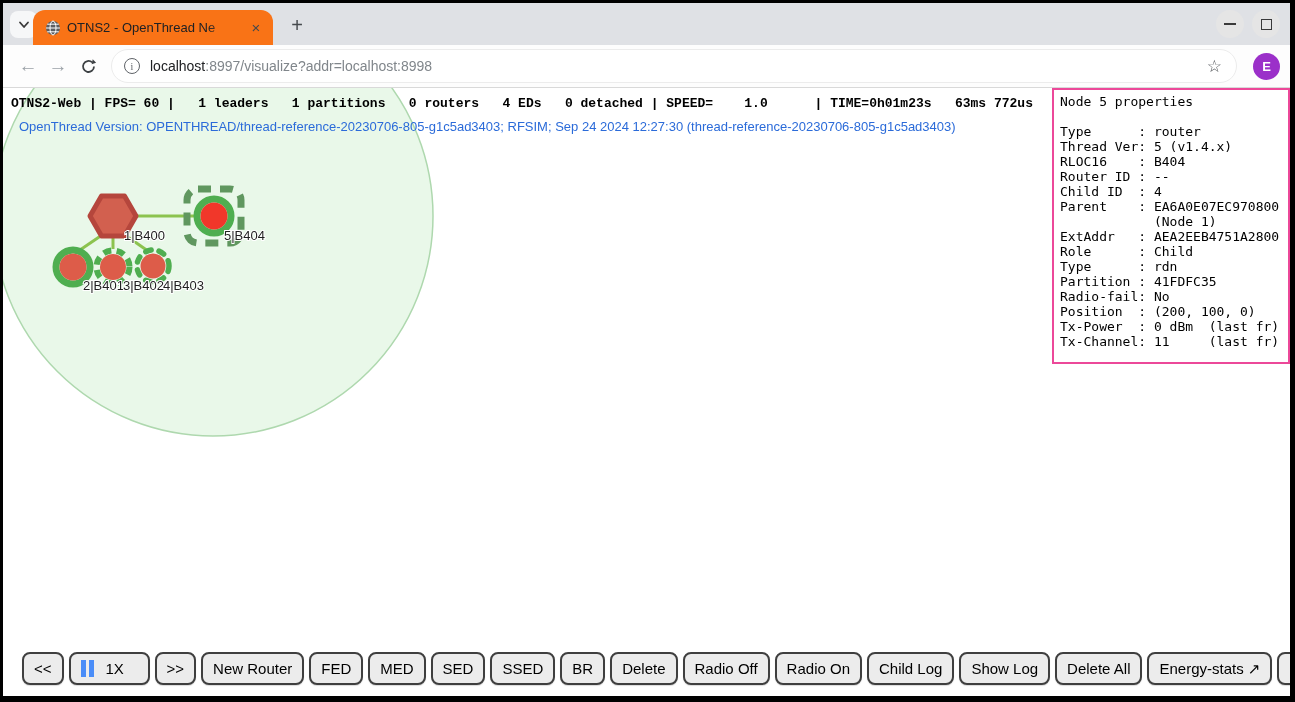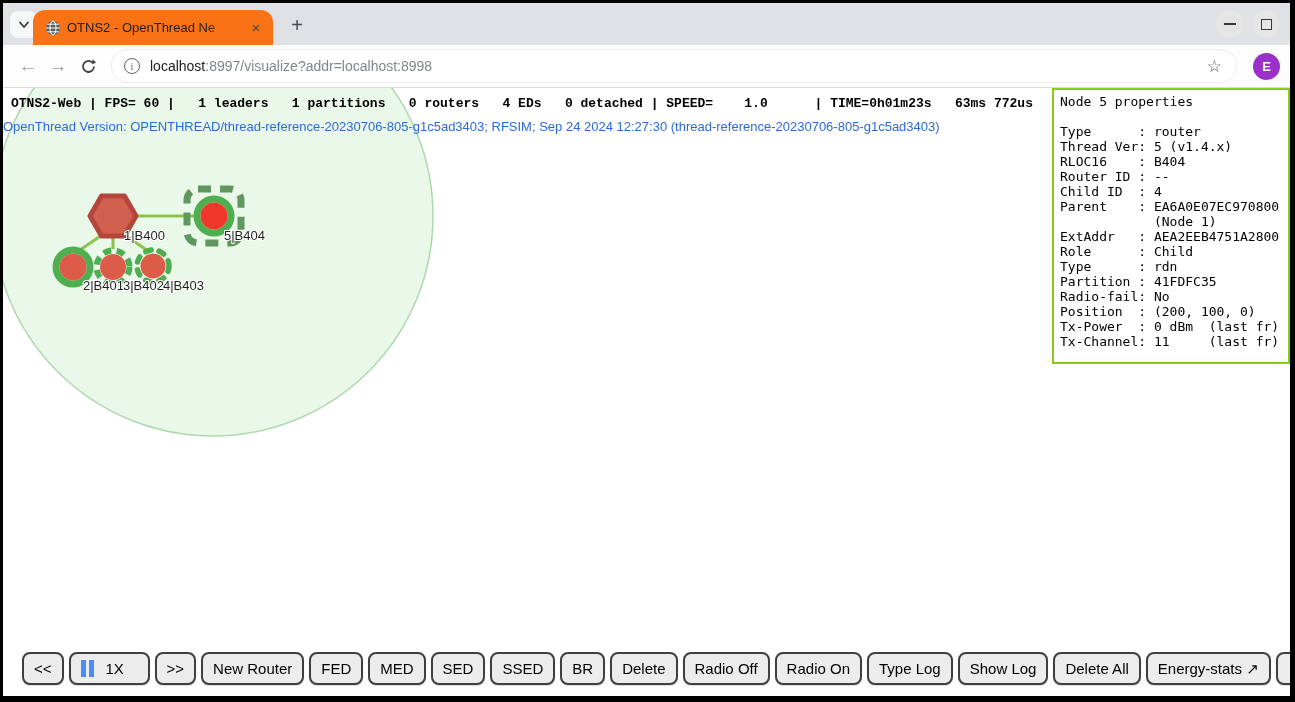--- a/index.html
+++ b/index.html
@@ -29,26 +29,26 @@
   .url-host { color:#202124;text-align:right; }
   .url-rest { color:#80868b; }
   .info-icon { width:16px; height:16px; border:1.4px solid #5f6368; border-radius:50%; color:#5f6368; font-size:10px; font-family:"Liberation Serif",serif; display:flex; align-items:center; justify-content:center; flex:none; cursor:pointer; }
   .star { font-size:17px; color:#55585c; cursor:pointer; flex:none; margin-right:2px; }
   .avatar { width:27px; height:27px; border-radius:50%; color:#fff; font-size:13px; font-weight:bold; display:flex; align-items:center; justify-content:center; cursor:pointer; flex:none; margin-left:8px; }
 
   
   .page { flex:1; position:relative; background:#fff; overflow:hidden; }
   .canvas-svg { position:absolute; left:0; top:0; }
   .statusline { position:absolute; left:8px; top:8px; font-family:Liberation Mono, monospace; font-size:13px; font-weight:bold; color:#000; white-space:pre; }
-  .versionline { position:absolute; left:0; top:31px; font-size:13px; color:#2b6bd9; white-space:pre; }
+  .versionline { position:absolute; left:16px; top:31px; font-size:13px; color:#2b6bd9; white-space:pre; }
 
   .nodelabel { font-family:"Liberation Sans",sans-serif; font-size:13px; fill:#1f1f1f; paint-order:stroke; stroke:#ffffff; stroke-width:2px; }
 
   
-  .propspanel { position:absolute; top:0; right:0; width:238px; height:276px; background:#fff; border:2px solid #84cc16; padding:4px 0 0 6px; font-family:"DejaVu Sans Mono","Liberation Mono",monospace; font-size:13px; line-height:15px; color:#000; }
+  .propspanel { position:absolute; top:0; right:0; width:238px; height:276px; background:#fff; border:2px solid #ec4899; padding:4px 0 0 6px; font-family:"DejaVu Sans Mono","Liberation Mono",monospace; font-size:13px; line-height:15px; color:#000; }
   .propspanel .line { white-space:pre; }
   .propspanel .gap { height:15px; }
 
   
   .simbar { position:absolute; left:19px; bottom:11px; display:flex; gap:5px; align-items:center; }
   .simbtn { height:33px; background:#ececec; border:2px solid #3f3f3f; border-radius:8px; display:flex; align-items:center; justify-content:center; padding:0 10px; font-size:15px; color:#000; cursor:pointer; white-space:nowrap; box-shadow:0 1px 1px rgba(0,0,0,.15); }
   .simbtn.speed { width:81px; justify-content:flex-start; gap:12px; }
   .pause-icon { display:flex; gap:3px; }
   .pause-icon i { width:5px; height:17px; background:#4a8df8; display:block; }
 </style>
@@ -216,21 +216,21 @@
       <div class="simbtn">
           <span>Delete</span>
         </div>
       <div class="simbtn">
           <span>Radio Off</span>
         </div>
       <div class="simbtn">
           <span>Radio On</span>
         </div>
       <div class="simbtn">
-          <span>Type Log</span>
+          <span>Child Log</span>
         </div>
       <div class="simbtn">
           <span>Show Log</span>
         </div>
       <div class="simbtn">
           <span>Delete All</span>
         </div>
       <div class="simbtn">
           <span>Energy-stats ↗</span>
         </div>

